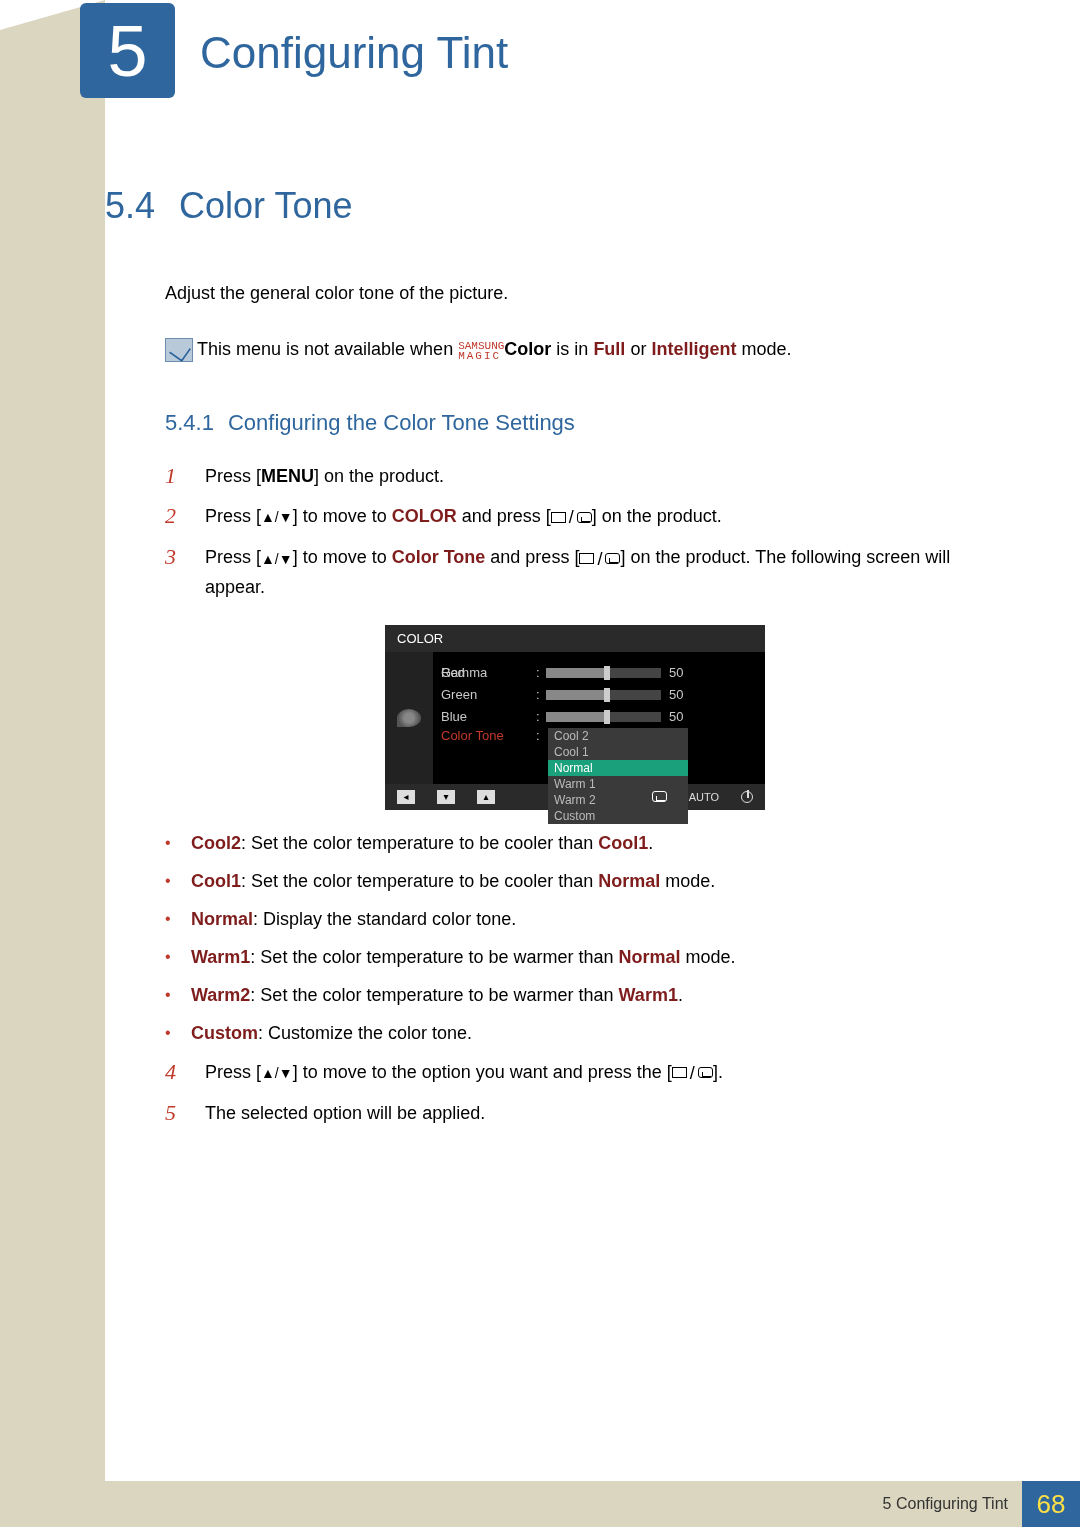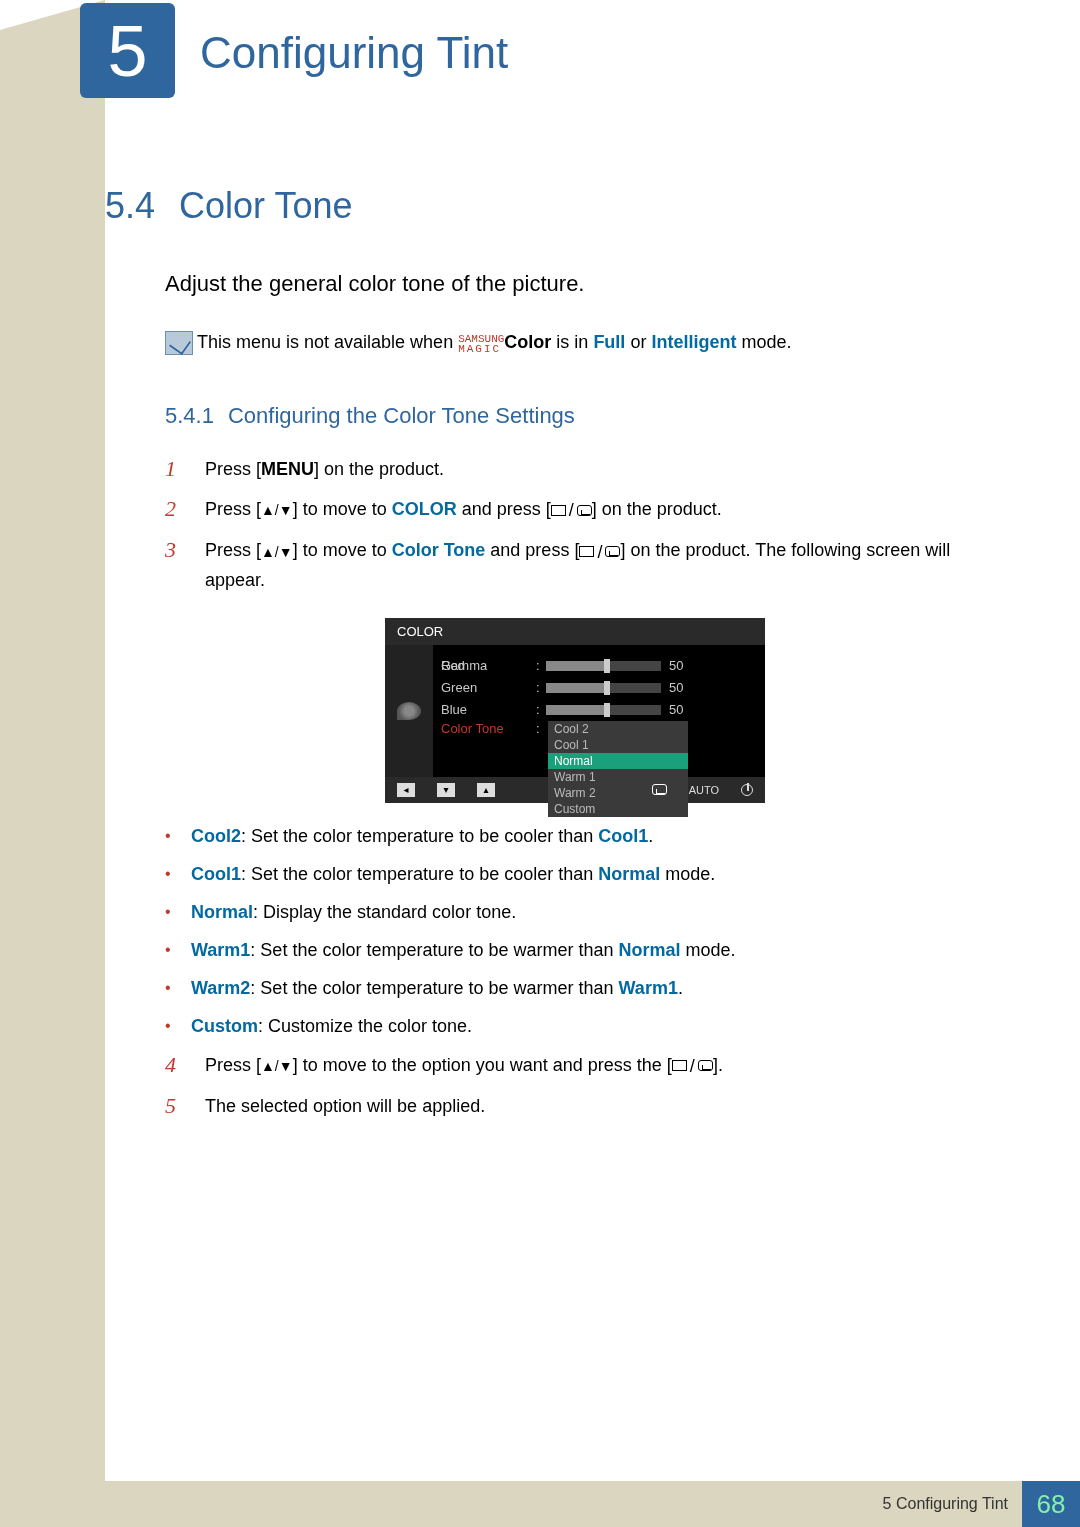--- a/index.html
+++ b/index.html
@@ -14,30 +14,30 @@
     font-size: 72px; font-weight: 400;
   }
   .chapter-title {
     position: absolute; left: 200px; top: 28px; font-size: 44px; color: #2f669d; font-weight: 400;
   }
   .content { position: absolute; left: 105px; top: 165px; width: 880px; }
   .sec-row { display: flex; align-items: baseline; gap: 24px; margin-top: 20px; }
   .sec-num { font-size: 36px; color: #2f669d; font-weight: 400; width: auto; }
   .sec-title { font-size: 36px; color: #2f669d; font-weight: 400; }
   .body-indent { margin-left: 60px; }
-  .body-text { font-size: 22px; margin-top: 44px; }
+  .body-text { font-size: 18px; margin-top: 56px; }
   .note-row { display: flex; align-items: center; gap: 4px; margin-top: 34px; }
   .note-icon { width: 28px; height: 24px; background: #b8c9da; border: 1px solid #6c8db0; position: relative; }
   .note-icon::after { content: ""; position: absolute; left: 6px; top: 4px; width: 14px; height: 14px; border: 2px solid #2f669d; border-left: none; border-top: none; transform: rotate(35deg); border-radius: 0 0 2px 0; }
   .note-text { font-size: 18px; }
   .samsung-magic { display: inline-block; line-height: 10px; vertical-align: middle; font-size: 11px; font-family: Liberation Mono, monospace; }
   .samsung-magic .s1 { color: #c0392b; display: block; }
   .samsung-magic .s2 { color: #c0392b; display: block; letter-spacing: 2px; }
   .kw-b { font-weight: 700; }
-  .kw-r { color: #0369a1; }
+  .kw-r { color: #7f1d1d; }
   .subhdr { font-size: 22px; color: #2f669d; margin-top: 48px; }
   .subnum { color: #2f669d; margin-right: 14px; }
   ol.steps { list-style: none; margin-top: 26px; }
   ol.steps li { display: flex; gap: 22px; font-size: 18px; margin-bottom: 12px; line-height: 28px; }
   ol.steps .num { color: #c0392b; font-style: italic; font-size: 22px; font-family: Georgia, serif; width: 18px; flex-shrink: 0; }
   .arrows { display:inline-block; vertical-align: middle; font-size:14px; }
   .enter-icon { display: inline-flex; align-items: center; gap: 3px; vertical-align: middle; }
   .enter-icon .sq { display:inline-block; width: 15px; height: 11px; border: 1.5px solid #000; }
   .enter-icon .cr { display:inline-block; width: 15px; height: 11px; border: 1.5px solid #000; border-radius: 3px; position: relative; }
   .enter-icon .cr::after { content:""; position:absolute; left:3px; top:4px; width:8px; height:4px; border-left:1.5px solid #000; border-bottom:1.5px solid #000; }
@@ -65,21 +65,21 @@
   .osd-footer .auto { color:#ddd; font-size:11px; }
   .osd-footer .pw { width:12px; height:12px; border:1.5px solid #ddd; border-radius:50%; position:relative; }
   .osd-footer .pw::after { content:""; position:absolute; left:5px; top:-2px; width:1.5px; height:8px; background:#ddd; }
 
   ul.bullets { list-style: none; margin-top: 8px; }
   ul.bullets li { display: flex; gap: 16px; font-size: 18px; margin-bottom: 12px; line-height: 26px; }
   ul.bullets .dot { color: #c0392b; font-size: 16px; width: 10px; line-height: 26px; }
 
   .footer { position: absolute; left: 105px; bottom: 0; width: 975px; height: 46px; display:flex; }
   .footer .bar { flex:1; background: #dbd6bf; display:flex; align-items:center; justify-content:flex-end; padding-right: 14px; color:#333; font-size: 16px; }
-  .footer .pg { width: 58px; background: #2f669d; color:#86efac; display:flex; align-items:center; justify-content:center; font-size: 26px; }
+  .footer .pg { width: 58px; background: #2f669d; color:#fde047; display:flex; align-items:center; justify-content:center; font-size: 26px; }
 </style>
 </head>
 <body>
 
 <div class="page">
   <div class="left-strip"></div>
   <div class="left-triangle"></div>
 
   <div class="chapter-badge">
     <span>5</span>

